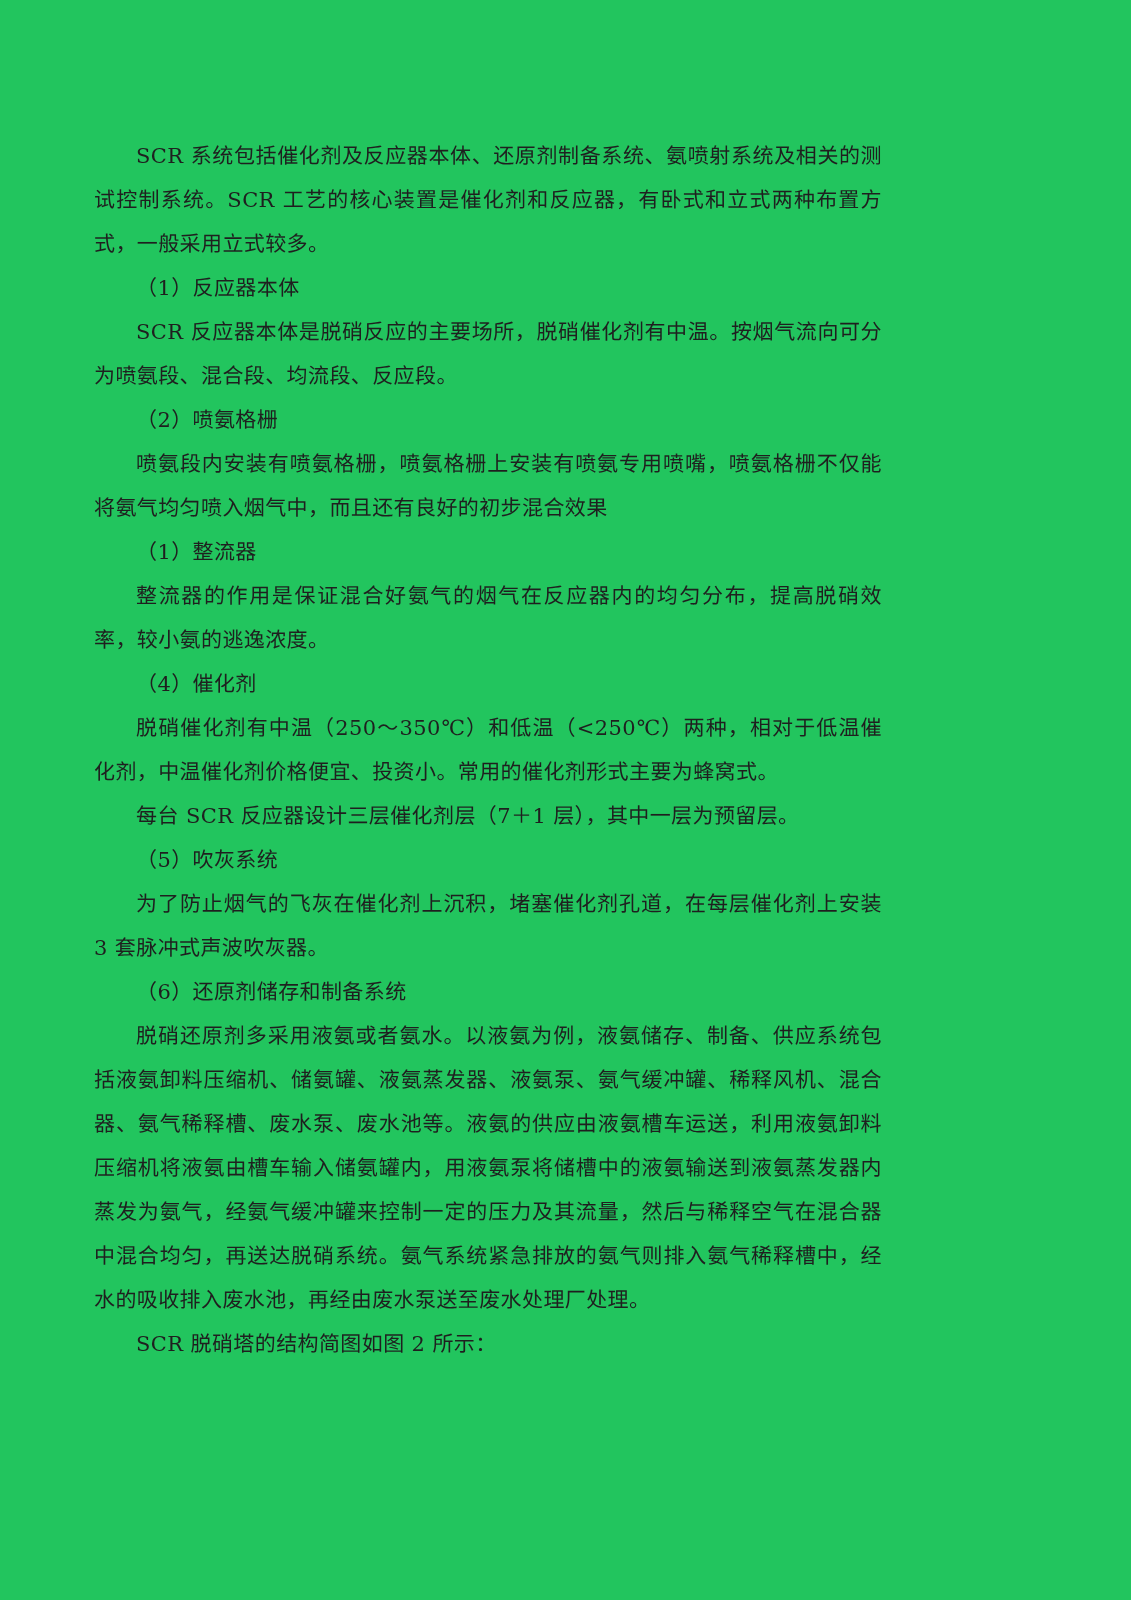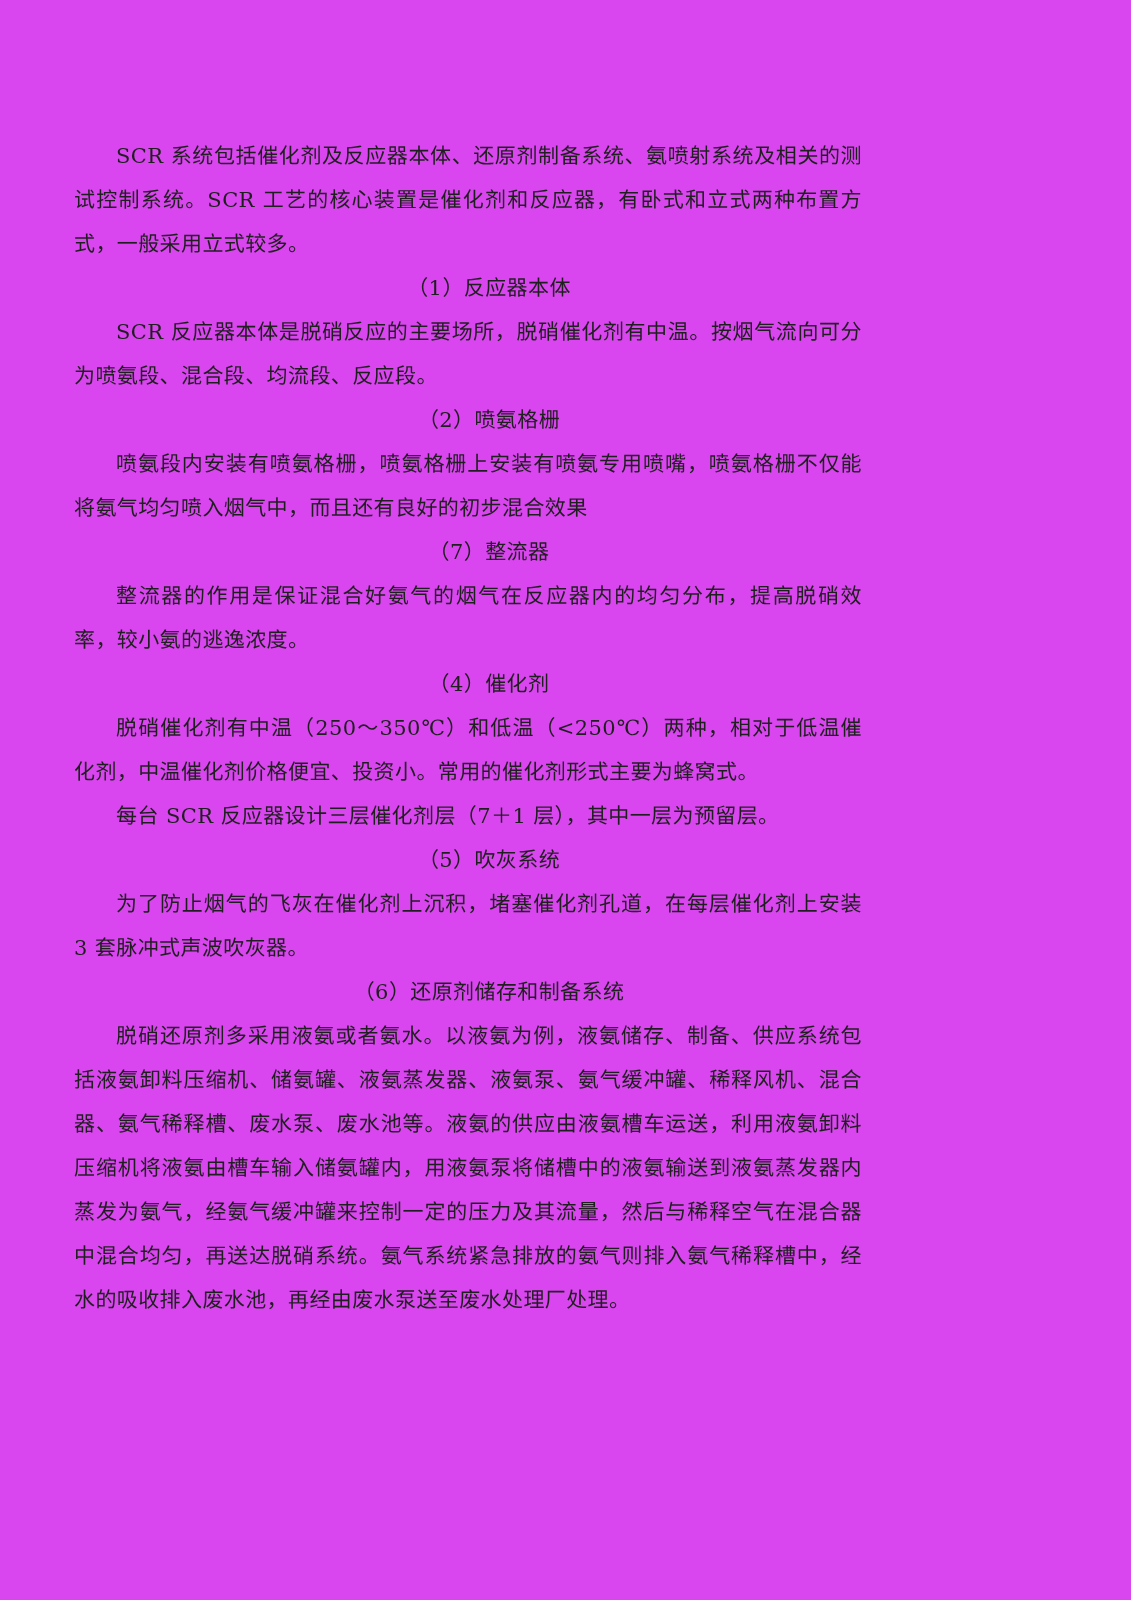--- a/index.html
+++ b/index.html
@@ -5,60 +5,61 @@
   html, body {
     margin: 0;
     padding: 0;
     background: #ffffff;
   }
   .page {
     position: relative;
     width: 1131px;
     height: 1600px;
     margin: 0 auto;
-    background: #d946ef;
+    background: #22c55e;
     overflow: hidden;
     box-sizing: border-box;
-    padding: 134px 171px 0 74px;
+    padding: 134px 171px 0 94px;
     font-family: "DejaVu Serif", "Liberation Serif", serif;
     color: #1f1f1f;
     -webkit-font-smoothing: antialiased;
   }
   .doc {
     width: 788px;
   }
   .para {
     margin: 0;
     padding: 0;
     font-size: 21px;
     line-height: 44px;
     text-indent: 2em;
     text-align: justify;
     text-justify: inter-character;
     letter-spacing: 0.4px;
     word-break: break-all;
     color: #1f1f1f;
   }
   .para.heading {
-    text-align: center;
+    text-align: left;
   }
 </style>
 </head>
 <body>
 
 <div class="page">
   <div class="doc" id="doc">
       <p class="para body">SCR 系统包括催化剂及反应器本体、还原剂制备系统、氨喷射系统及相关的测试控制系统。SCR 工艺的核心装置是催化剂和反应器，有卧式和立式两种布置方式，一般采用立式较多。</p>
       <p class="para heading">（1）反应器本体</p>
       <p class="para body">SCR 反应器本体是脱硝反应的主要场所，脱硝催化剂有中温。按烟气流向可分为喷氨段、混合段、均流段、反应段。</p>
       <p class="para heading">（2）喷氨格栅</p>
       <p class="para body">喷氨段内安装有喷氨格栅，喷氨格栅上安装有喷氨专用喷嘴，喷氨格栅不仅能将氨气均匀喷入烟气中，而且还有良好的初步混合效果</p>
-      <p class="para heading">（7）整流器</p>
+      <p class="para heading">（1）整流器</p>
       <p class="para body">整流器的作用是保证混合好氨气的烟气在反应器内的均匀分布，提高脱硝效率，较小氨的逃逸浓度。</p>
       <p class="para heading">（4）催化剂</p>
       <p class="para body">脱硝催化剂有中温（250～350℃）和低温（&lt;250℃）两种，相对于低温催化剂，中温催化剂价格便宜、投资小。常用的催化剂形式主要为蜂窝式。</p>
       <p class="para body">每台 SCR 反应器设计三层催化剂层（7＋1 层），其中一层为预留层。</p>
       <p class="para heading">（5）吹灰系统</p>
       <p class="para body">为了防止烟气的飞灰在催化剂上沉积，堵塞催化剂孔道，在每层催化剂上安装 3 套脉冲式声波吹灰器。</p>
       <p class="para heading">（6）还原剂储存和制备系统</p>
       <p class="para body">脱硝还原剂多采用液氨或者氨水。以液氨为例，液氨储存、制备、供应系统包括液氨卸料压缩机、储氨罐、液氨蒸发器、液氨泵、氨气缓冲罐、稀释风机、混合器、氨气稀释槽、废水泵、废水池等。液氨的供应由液氨槽车运送，利用液氨卸料压缩机将液氨由槽车输入储氨罐内，用液氨泵将储槽中的液氨输送到液氨蒸发器内蒸发为氨气，经氨气缓冲罐来控制一定的压力及其流量，然后与稀释空气在混合器中混合均匀，再送达脱硝系统。氨气系统紧急排放的氨气则排入氨气稀释槽中，经水的吸收排入废水池，再经由废水泵送至废水处理厂处理。</p>
+      <p class="para body">SCR 脱硝塔的结构简图如图 2 所示：</p>
     </div>
 </div>
 
 </body></html>

